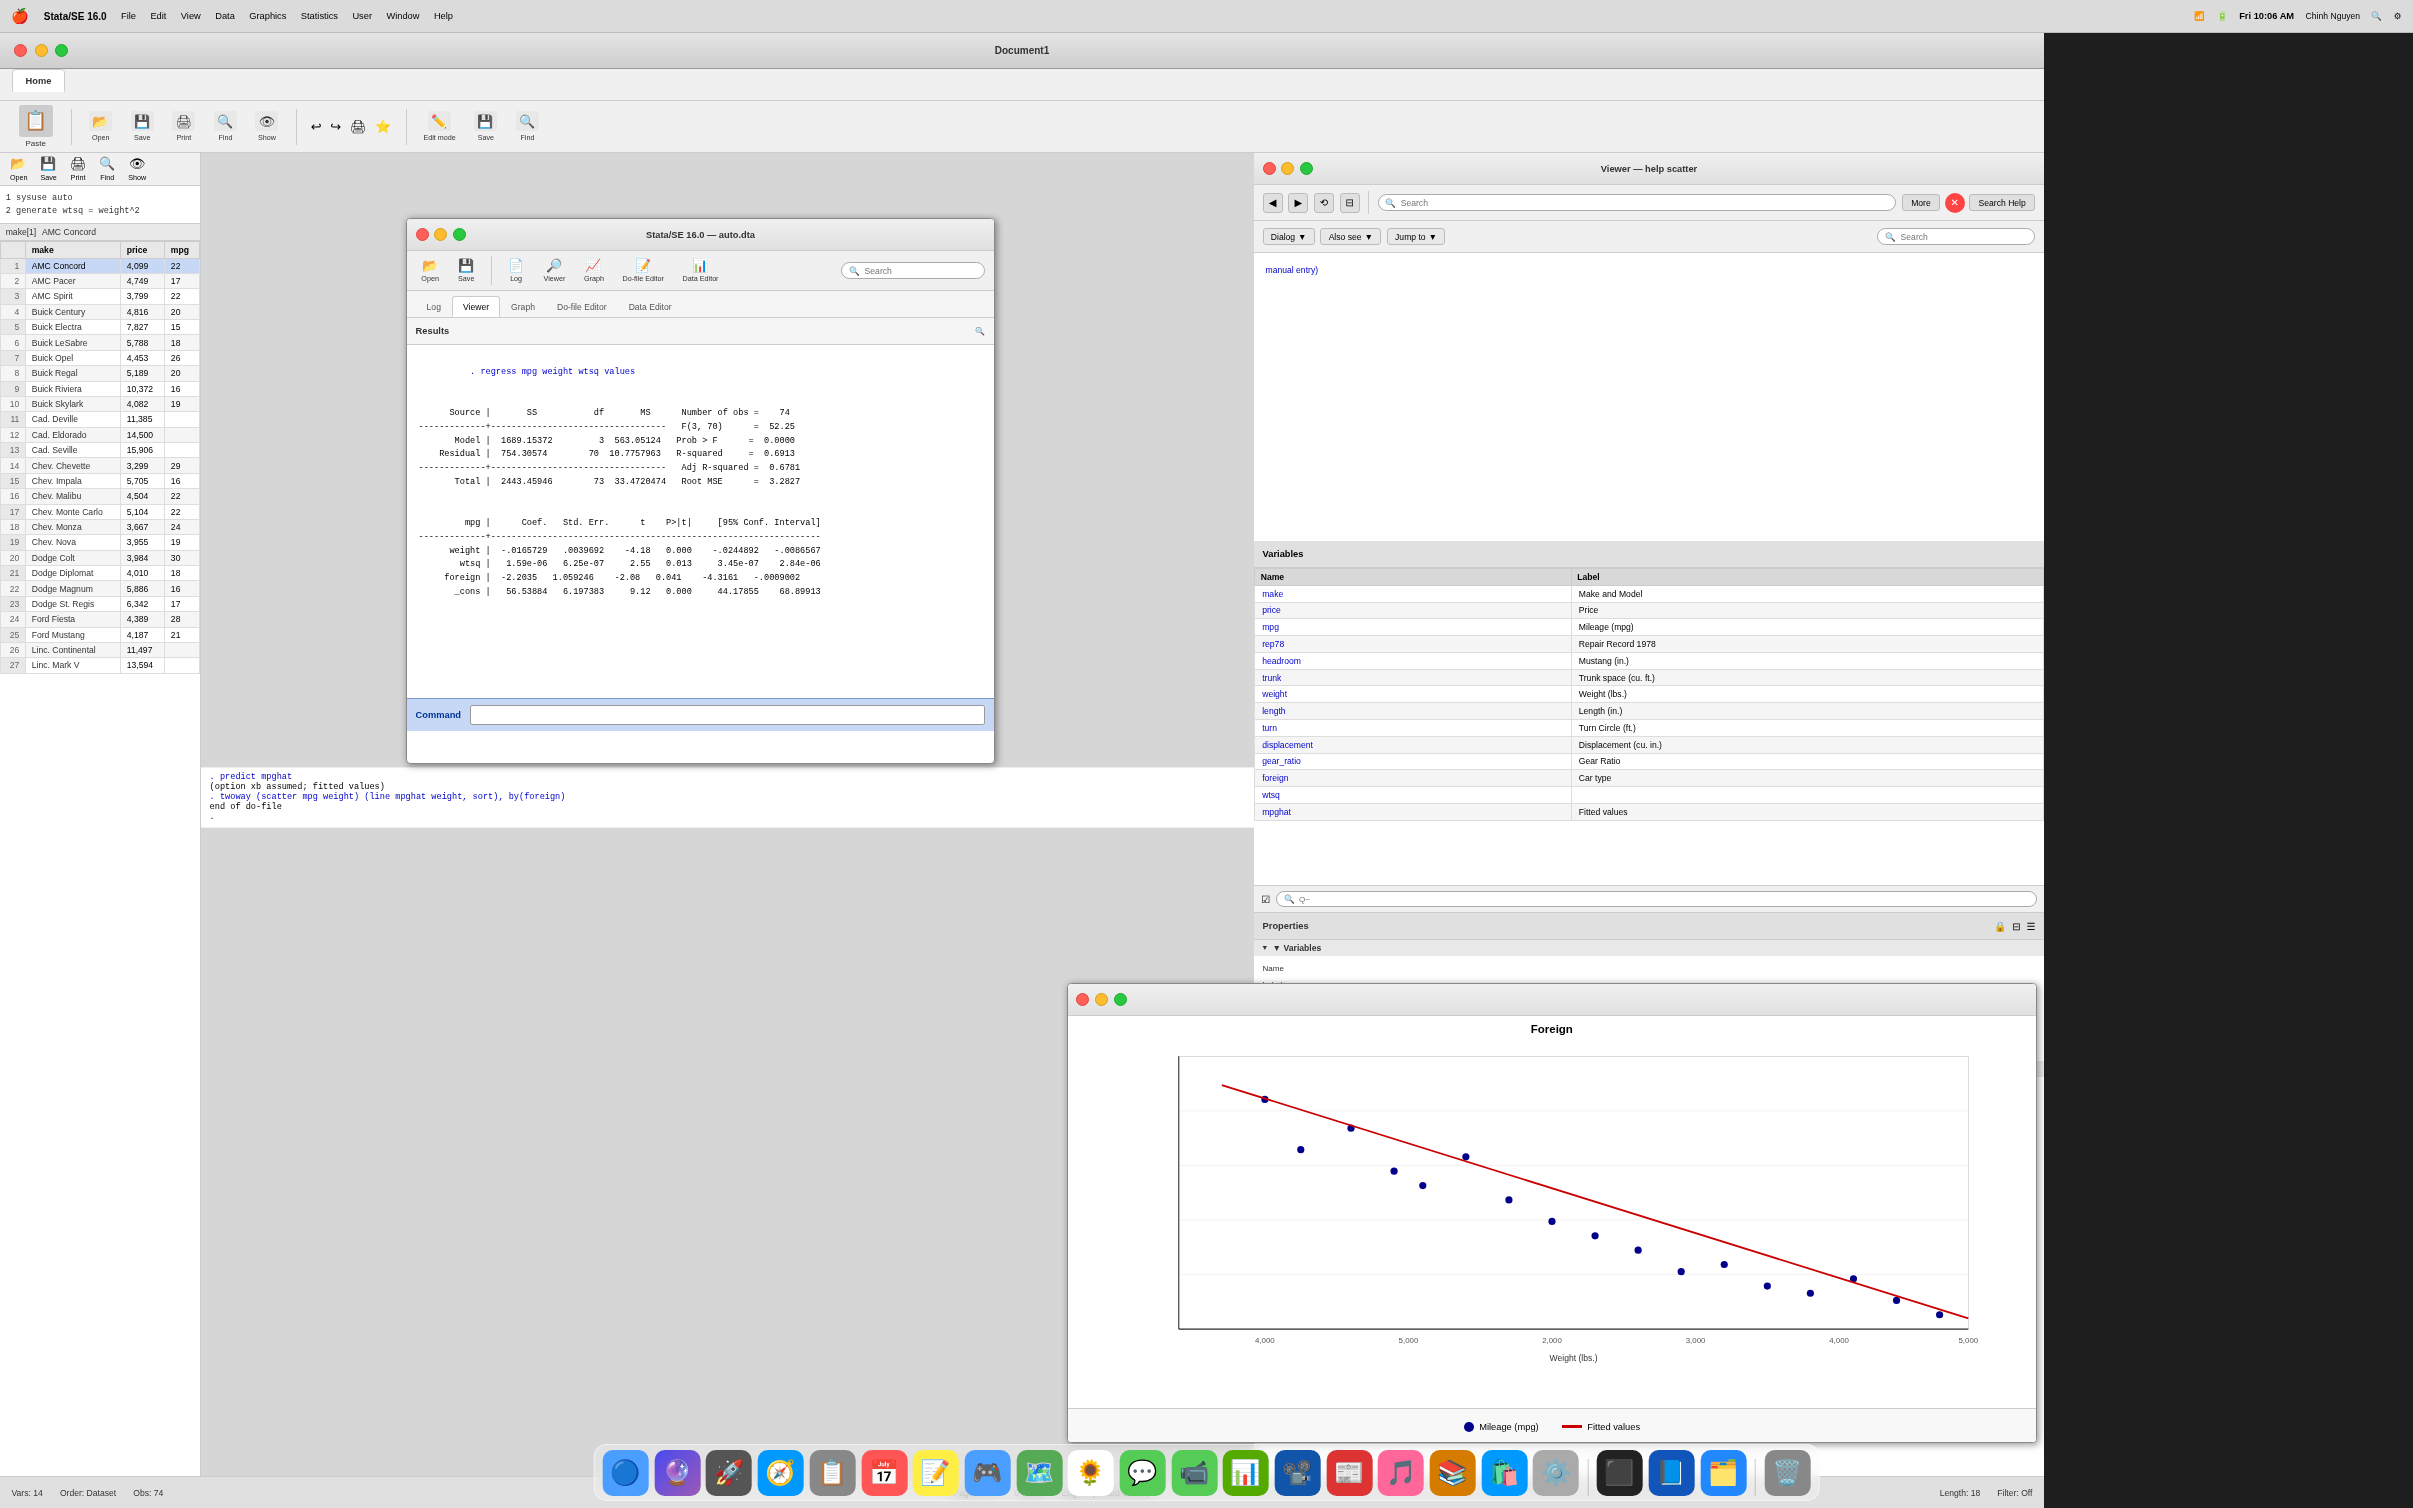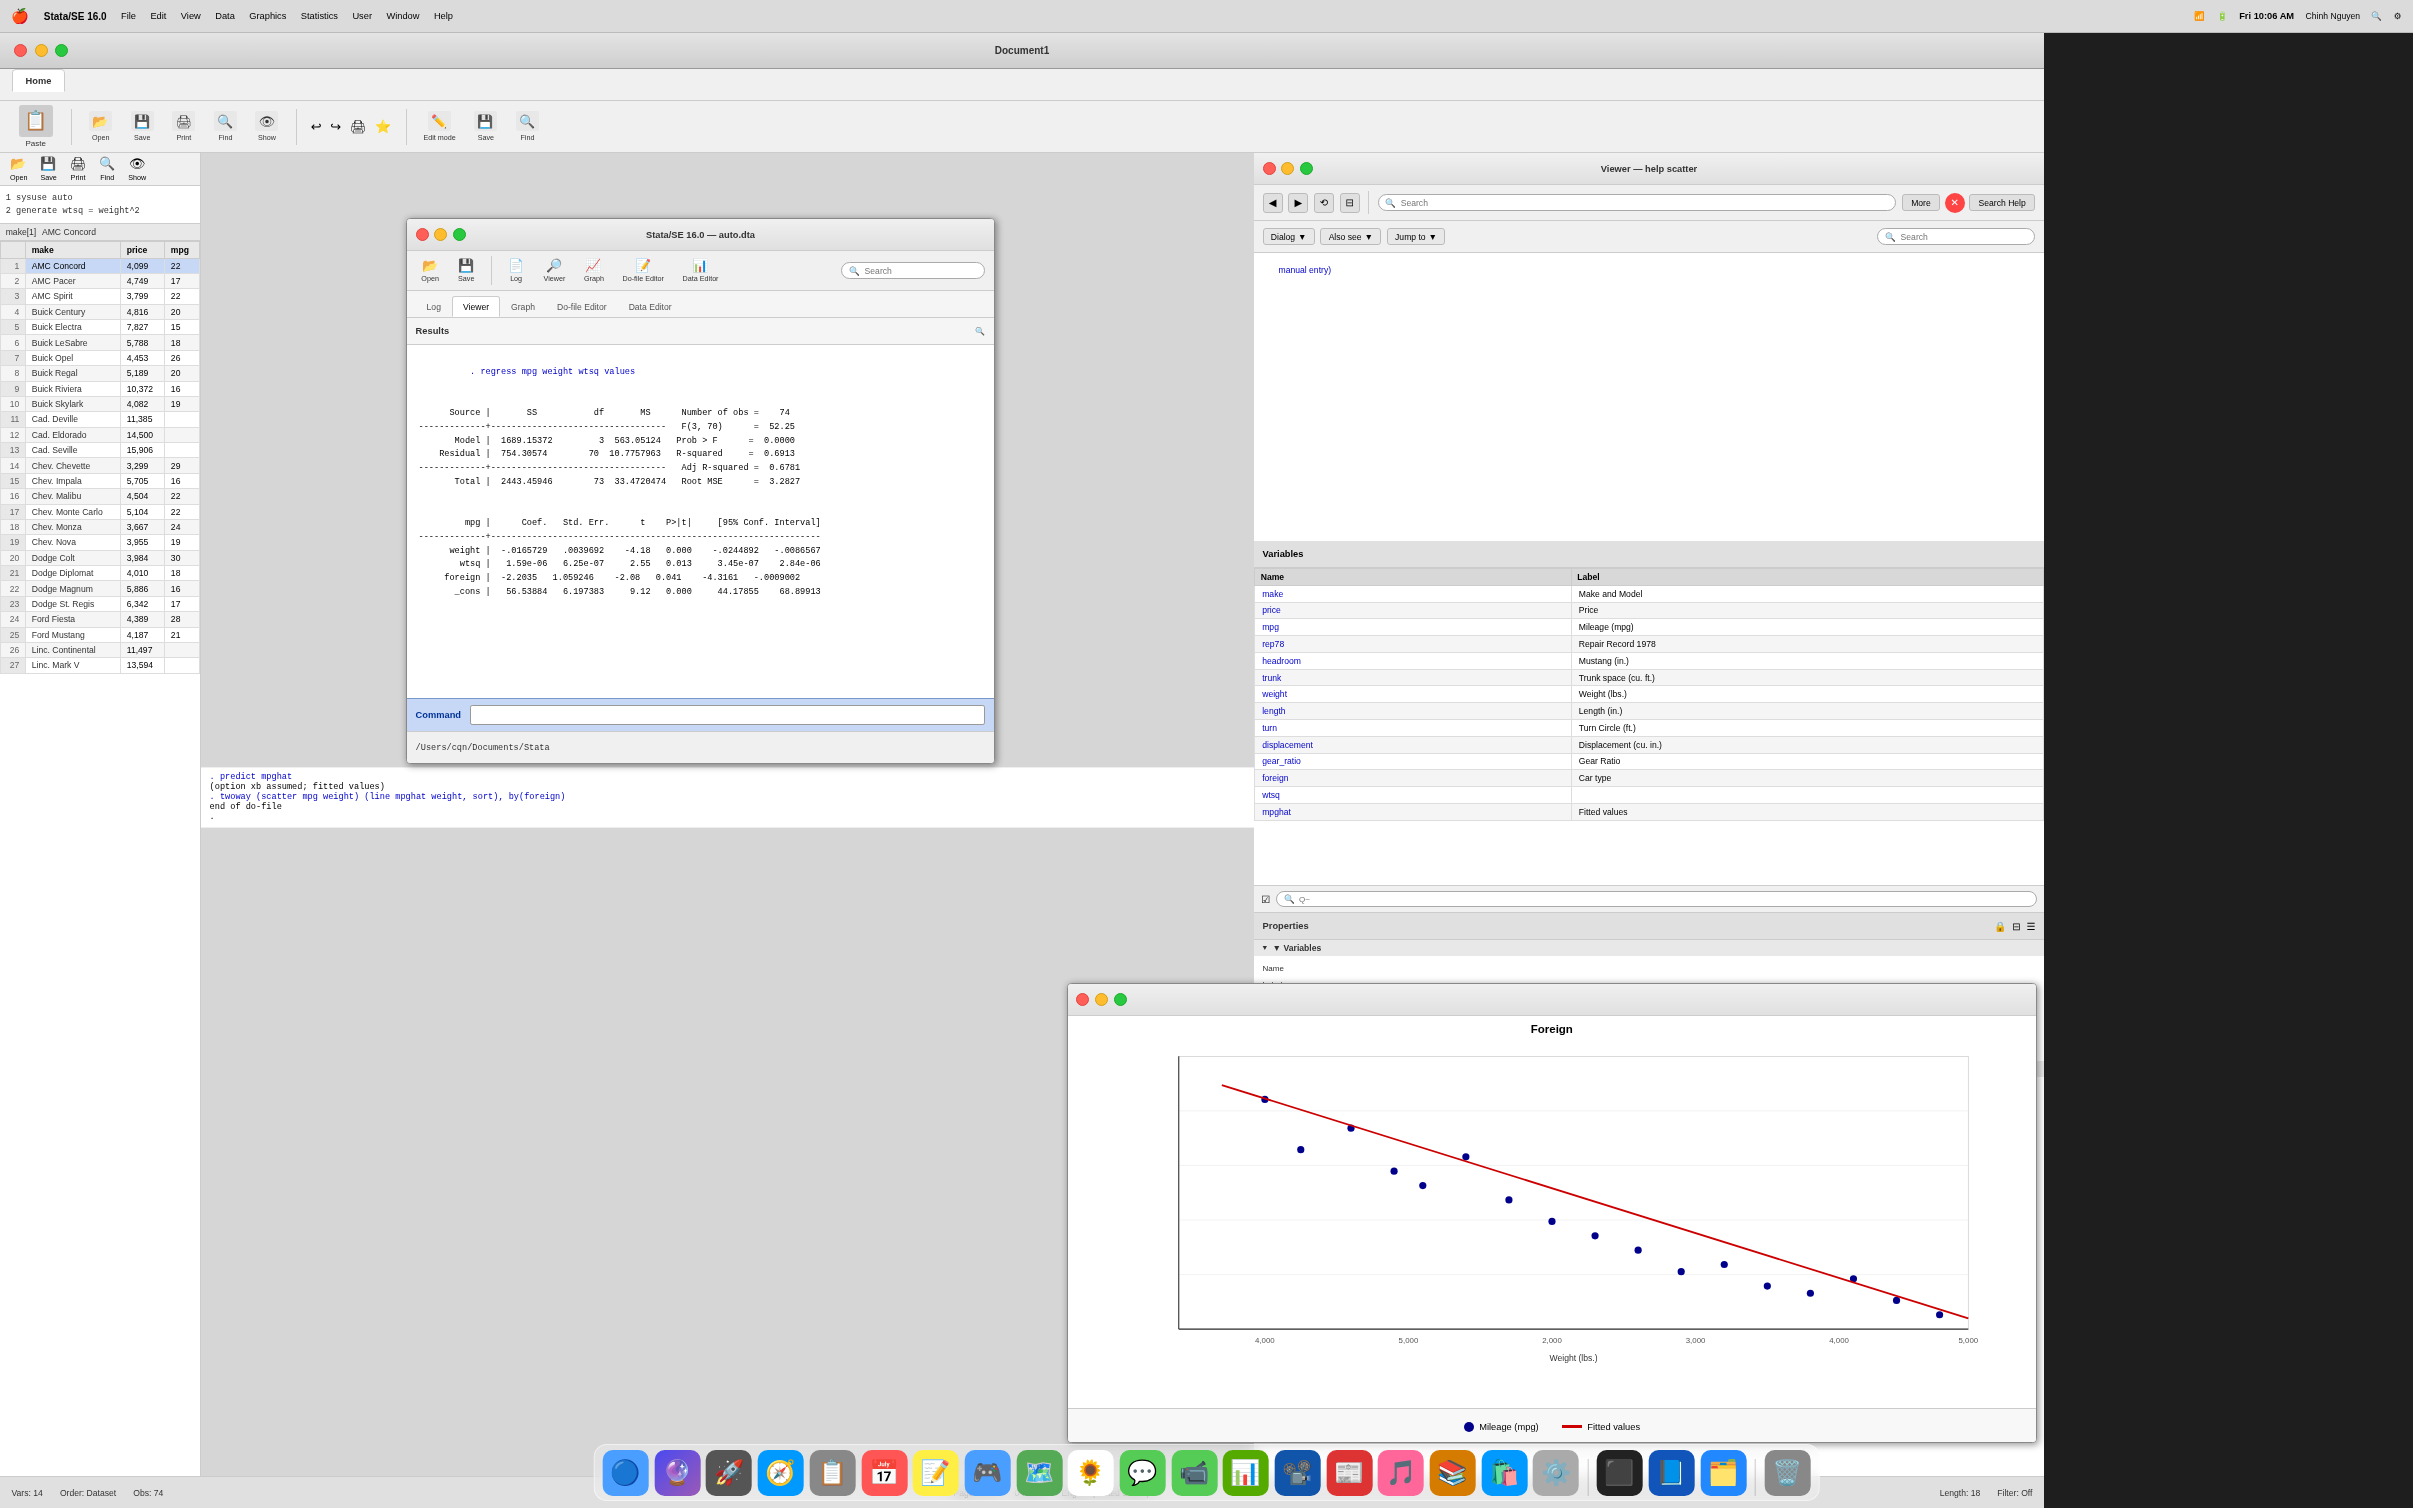--- a/index.html
+++ b/index.html
@@ -817,23 +817,20 @@
 <span>        wtsq |   1.59e-06   6.25e-07     2.55   0.013     3.45e-07    2.84e-06</span>
 <span>     foreign |  -2.2035   1.059246    -2.08   0.041    -4.3161   -.0009002</span>
 <span>       _cons |   56.53884   6.197383     9.12   0.000     44.17855    68.89913</span>
         </div>
 
         <div style="position:absolute;bottom:32px;left:0;right:0;height:33px;background:#c6d8f5;display:flex;align-items:center;padding:0 8.6px;border-top:0.7px solid #7799cc;">
           <span style="font-size:9.3px;color:#003399;font-weight:bold;margin-right:8.6px;">Command</span>
           <input type="text" style="flex: 1 1 0%; height: 20px; border: 0.7px solid rgb(153, 153, 153); border-radius: 2.2px; padding: 0px 5.7px; font-size: 8.6px; font-family: &quot;Courier New&quot;, monospace; background: rgb(255, 255, 255);">
         </div>
 
-        <div style="position:absolute;bottom:0;left:0;right:0;height:32px;background:#f0f0f0;display:flex;align-items:center;padding:0 8.6px;border-top:0.7px solid #ccc;font-size:8.6px;color:#333;font-family:'Courier New',monospace;">
-          <span>/Users/cqn/Documents/Stata</span>
-        </div>
       </div>
 
       <div style="position:absolute;top:614px;left:0;right:0;background:#fff;font-family:Liberation Mono, monospace;font-size:8.6px;padding:4.3px 8.6px;border-top:0.7px solid #eee;border-bottom:0.7px solid #eee;">
         <div style="color:#0000cc;">. predict mpghat</div>
         <div>(option xb assumed; fitted values)</div>
         <div style="color:#0000cc;">. twoway (scatter mpg weight) (line mpghat weight, sort), by(foreign)</div>
         <div>end of do-file</div>
         <div>.</div>
       </div>
     </div>
@@ -887,21 +884,21 @@
           </div>
           <div style="margin-left:auto;">
             <div class="search-field" style="width:158px;">
               <span>🔍</span>
               <input type="text" placeholder="Search" style="border: none; outline: none; font-size: 8.6px; width: 115px; background: transparent;">
             </div>
           </div>
         </div>
 
         <div style="padding:11.5px;font-size:8.6px;color:#333;background:#fff;height:calc(388px - 32px - 36px - 32px);overflow-y:auto;">
-          <span style="color:#0000cc;margin-left:13px;">manual entry)</span>
+          <span style="color:#0000cc;">manual entry)</span>
         </div>
       </div>
 
       <div style="height:345px;background:#fff;border-bottom:0.7px solid #ccc;">
         <div class="panel-header">
           <span>Variables</span>
         </div>
 
         <table class="var-table">
           <thead>

